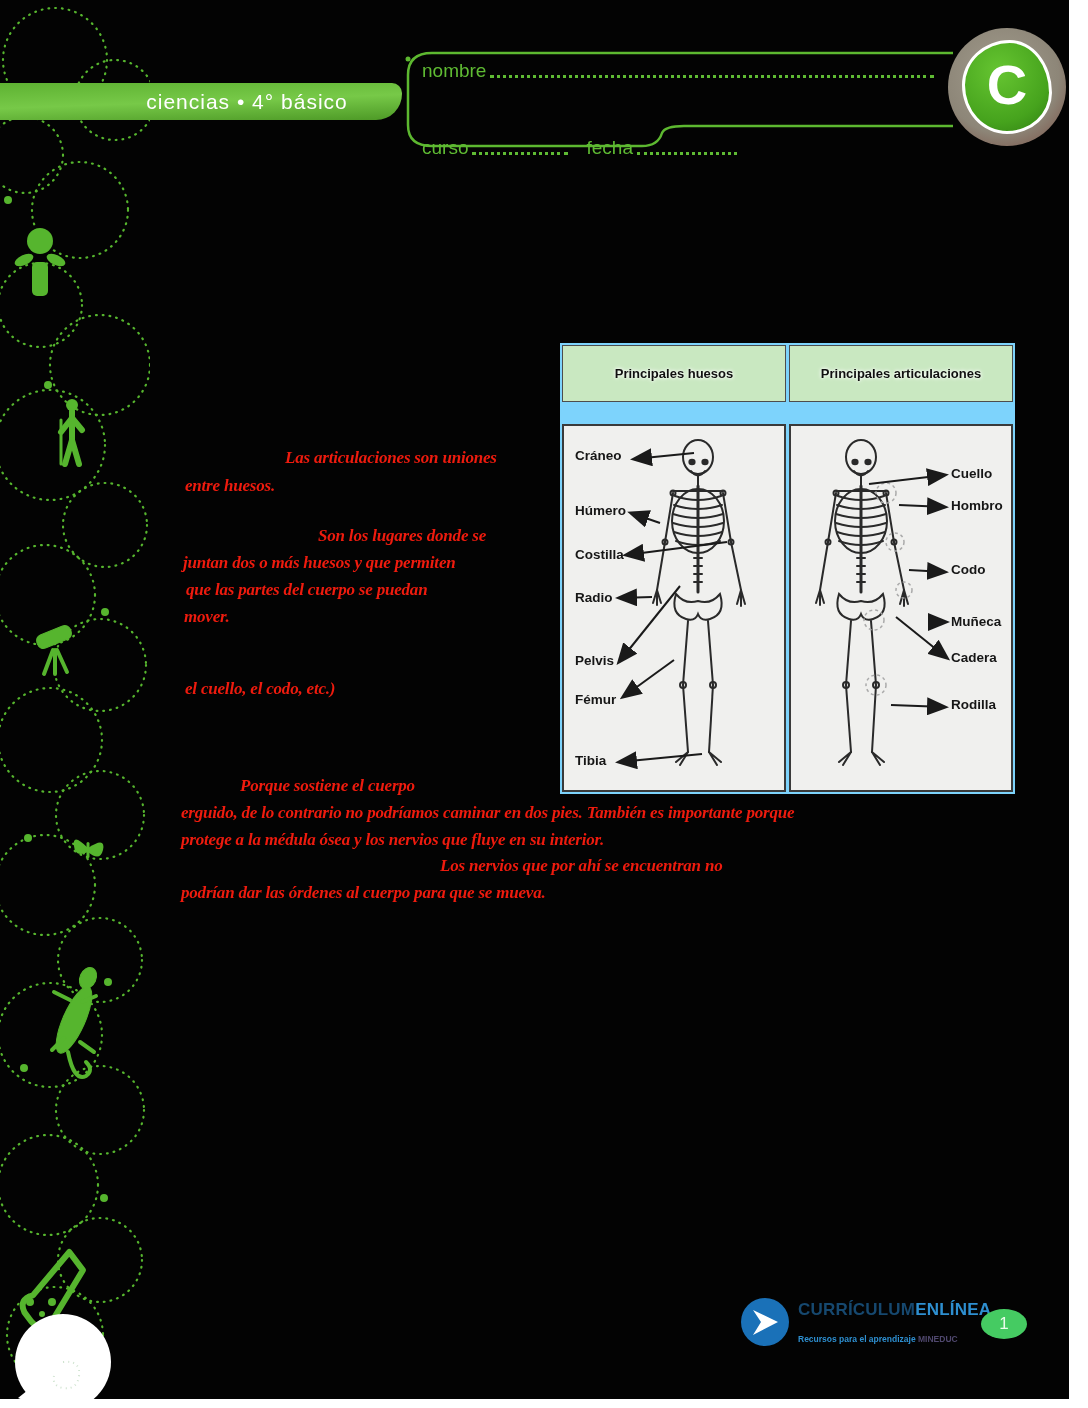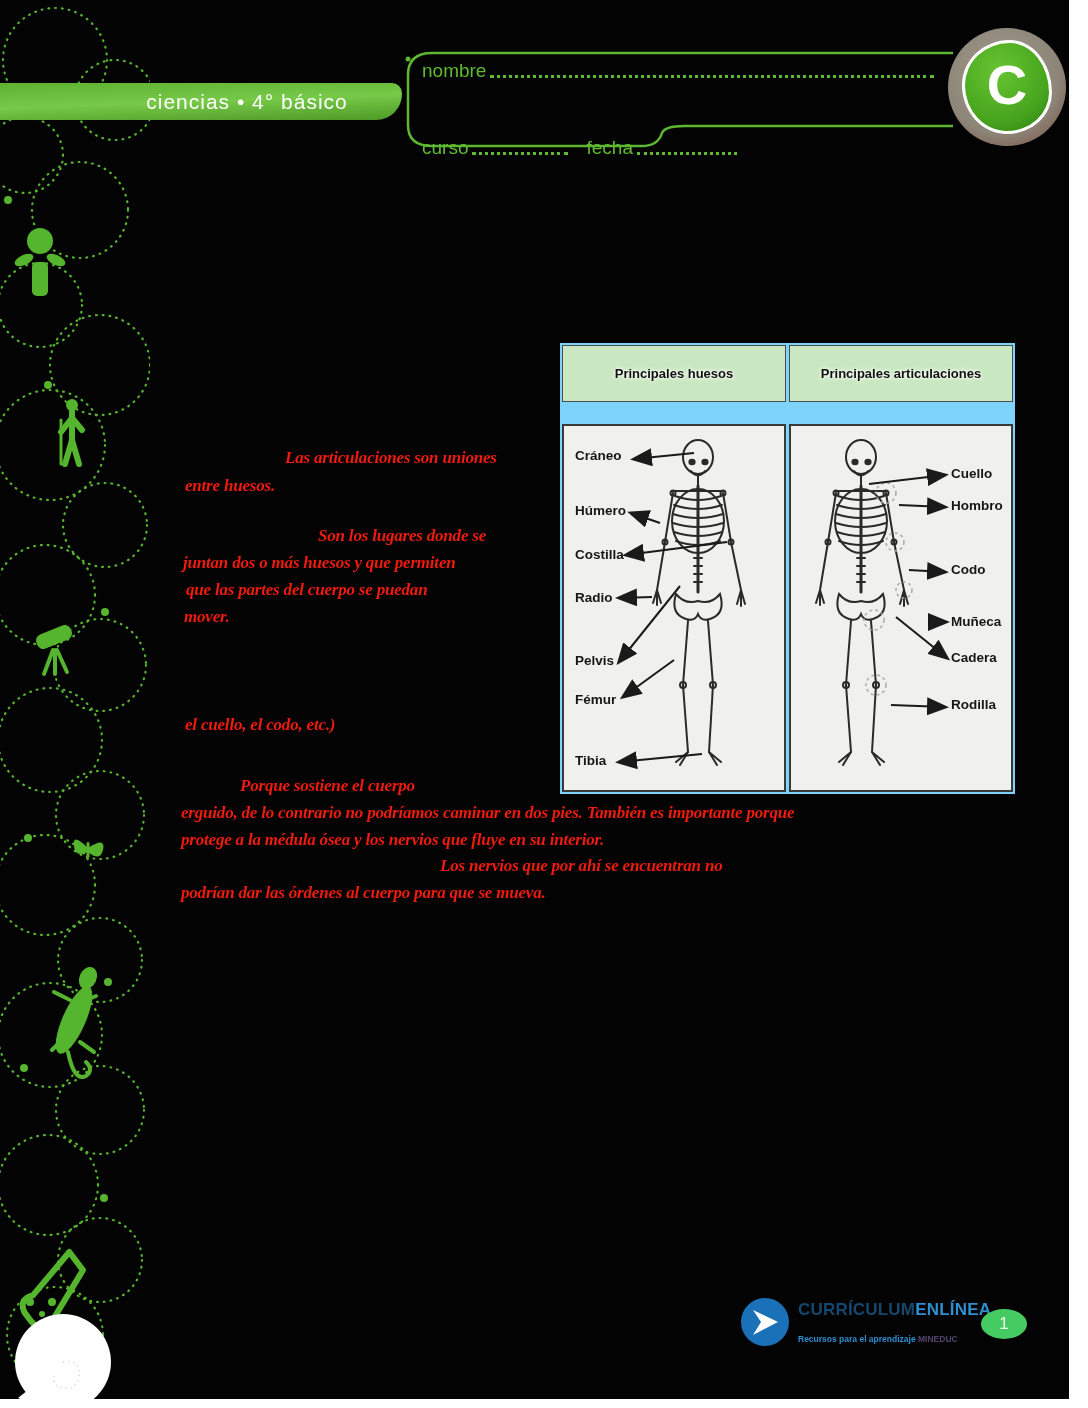--- a/index.html
+++ b/index.html
@@ -288,21 +288,21 @@
   </div>
 
   <div class="rl" style="left:285px;top:448px">Las articulaciones son uniones</div>
   <div class="rl" style="left:185px;top:476px">entre huesos.</div>
 
   <div class="rl" style="left:318px;top:526px">Son los lugares donde se</div>
   <div class="rl" style="left:183px;top:553px">juntan dos o más huesos y que permiten</div>
   <div class="rl" style="left:186px;top:580px">que las partes del cuerpo se puedan</div>
   <div class="rl" style="left:184px;top:607px">mover.</div>
 
-  <div class="rl" style="left:185px;top:715px">el cuello, el codo, etc.)</div>
+  <div class="rl" style="left:185px;top:679px">el cuello, el codo, etc.)</div>
 
   <div class="rl" style="left:240px;top:776px">Porque sostiene el cuerpo</div>
   <div class="rl" style="left:181px;top:803px">erguido, de lo contrario no podríamos caminar en dos pies. También es importante porque</div>
   <div class="rl" style="left:181px;top:830px">protege a la médula ósea y los nervios que fluye en su interior.</div>
   <div class="rl" style="left:440px;top:856px">Los nervios que por ahí se encuentran no</div>
   <div class="rl" style="left:181px;top:883px">podrían dar las órdenes al cuerpo para que se mueva.</div>
 
   <div class="footer-logo">
     <svg width="50" height="50" viewBox="0 0 50 50">
       <circle cx="25" cy="25" r="24" fill="#1a71b8"></circle>

